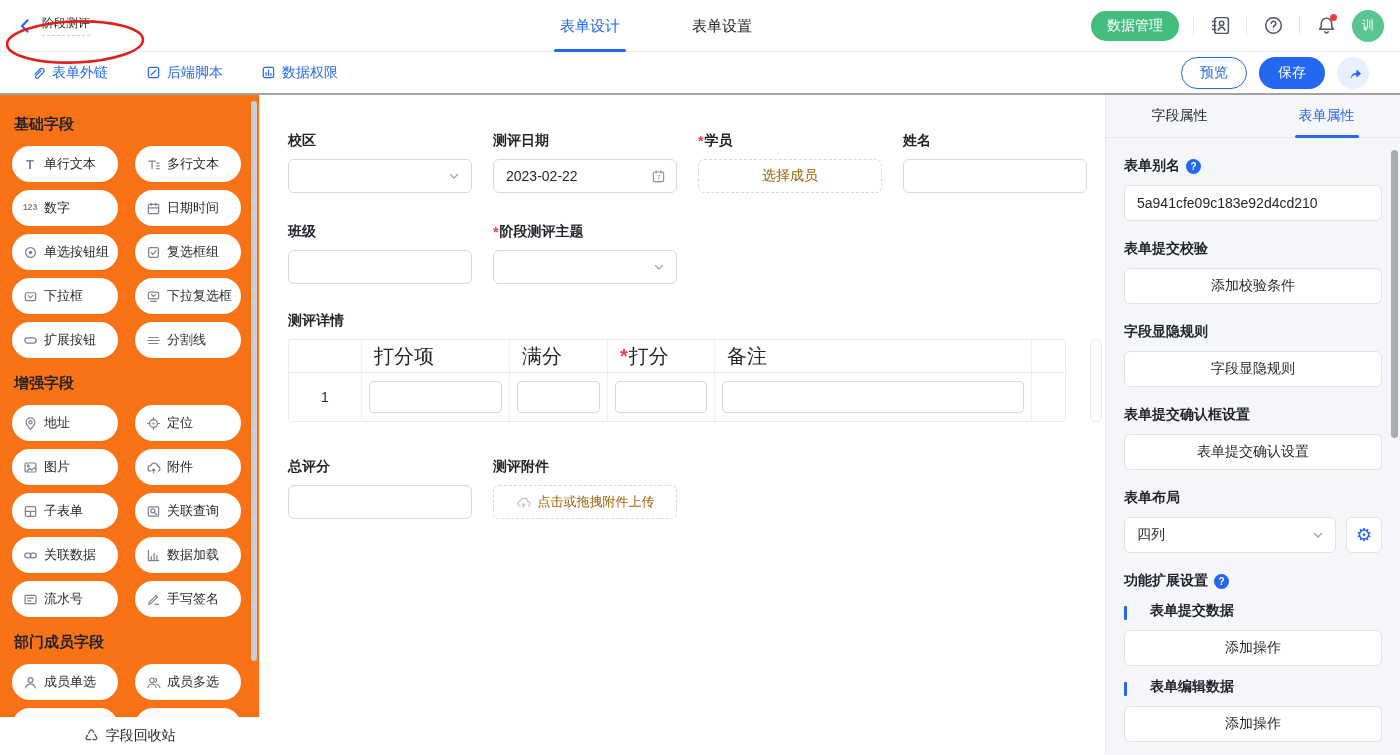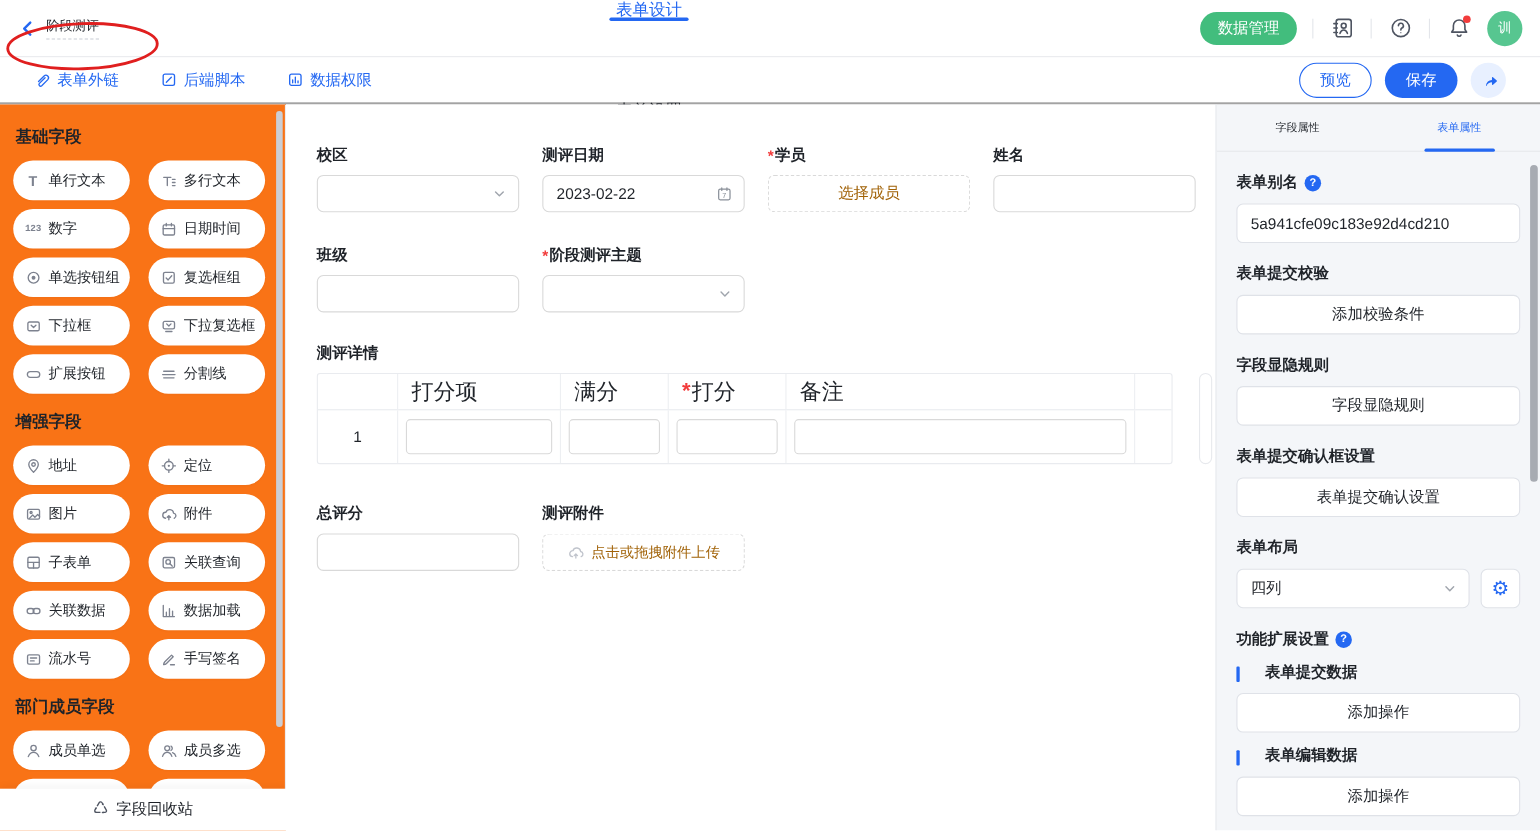--- a/index.html
+++ b/index.html
@@ -5,21 +5,21 @@
   * { margin:0; padding:0; box-sizing:border-box; }
   html,body { width:1400px; height:755px; overflow:hidden; }
   body { font-family:"Liberation Sans","DejaVu Sans",sans-serif; font-size:14px; color:#1f2329; background:#fff; }
 
   
   .header { height:52px; display:flex; align-items:center; border-bottom:1px solid #e9eaee; position:relative; background:#fff; }
   .hdr-left { display:flex; align-items:center; gap:8px; padding-left:16px; position:relative; width:360px; }
   .back-btn { display:flex; align-items:center; cursor:pointer; }
   .doc-title { font-size:12px; font-weight:500; border-bottom:1px dashed #c8ccd4; padding-bottom:3px; cursor:pointer; }
   .annot { position:absolute; left:2px; top:3px; pointer-events:none; }
-  .hdr-tabs { position:absolute; left:560px; top:0; height:52px; display:flex; gap:72px; align-items:center;flex-direction:column; }
+  .hdr-tabs { position:absolute; left:560px; top:0; height:52px; display:flex; gap:72px; align-items:center; }
   .htab { font-size:15px; color:#1f2329; height:52px; display:flex; align-items:center; position:relative; cursor:pointer; }
   .htab.active { color:#2468f2; }
   .htab.active::after { content:""; position:absolute; left:-6px; right:-6px; bottom:0; height:3px; background:#2468f2; border-radius:2px; }
   .hdr-right { margin-left:auto; display:flex; align-items:center; gap:14px; padding-right:16px; }
   .btn-green { background:#42bd7d; color:#fff; border:none; height:30px; padding:0 16px; border-radius:16px; font-size:14px; cursor:pointer; }
   .vdiv { width:1px; height:18px; background:#e3e5ea; }
   .hicon { width:24px; height:24px; display:flex; align-items:center; justify-content:center; position:relative; cursor:pointer; }
   .bell-dot { position:absolute; top:0px; right:1px; width:7px; height:7px; background:#f23c3c; border-radius:50%; }
   .avatar { width:32px; height:32px; border-radius:50%; background:#57c690; color:#fff; font-size:12px; display:flex; align-items:center; justify-content:center; cursor:pointer; }
 
@@ -67,21 +67,21 @@
   .dth.nbr, .dtd.nbr { border-right:none; }
   .dtd { height:48px; display:flex; align-items:center; padding:0 7px; border-right:1px solid #edeff2; }
   .dtd.idx { justify-content:center; padding:0; }
   .cell-input { width:100%; height:32px; border:1px solid #d9d9d9; border-radius:4px; background:#fff; }
   .sliver { position:absolute; left:802px; top:0; height:100%; width:12px; border:1px solid #e7e9ed; border-radius:6px; background:#fff; }
   .upload-box { gap:7px; font-size:13px; }
 
   
   .rpanel { width:295px; background:#f4f6f9; border-left:1px solid #e8eaed; position:relative; padding:0 18px; overflow:hidden; }
   .ptabs { height:43px; display:flex; margin:0 -18px; border-bottom:1px solid #e6e8ec; }
-  .ptab { flex:1; display:flex; align-items:center; justify-content:center; font-size:10px; position:relative; cursor:pointer; color:#1f2329; }
+  .ptab { flex:1; display:flex; align-items:center; justify-content:center; font-size:14px; position:relative; cursor:pointer; color:#1f2329; }
   .ptab.active { color:#2468f2; }
   .ptab.active::after { content:""; position:absolute; left:50%; transform:translateX(-50%); bottom:-1px; width:64px; height:3px; background:#2468f2; border-radius:2px; }
   .psec { margin-top:19px; }
   .plabel2 { font-weight:700; font-size:14px; display:flex; align-items:center; gap:6px; }
   .help-dot { width:15px; height:15px; border-radius:50%; background:#2468f2; color:#fff; font-size:10px; font-weight:700; display:flex; align-items:center; justify-content:center; cursor:pointer; }
   .pinput { margin-top:10px; height:36px; background:#fff; border:1px solid #dfe2e8; border-radius:6px; display:flex; align-items:center; padding:0 12px; font-size:14px; cursor:text; }
   .pbtn { margin-top:10px; height:36px; width:100%; background:#fff; border:1px solid #dfe2e8; border-radius:6px; font-size:14px; color:#1f2329; cursor:pointer; }
   .layout-row { margin-top:10px; display:flex; gap:10px; }
   .pselect { flex:1; height:36px; background:#fff; border:1px solid #dfe2e8; border-radius:6px; display:flex; align-items:center; justify-content:space-between; padding:0 10px 0 12px; cursor:pointer; }
   .gear-btn { width:36px; height:36px; background:#fff; border:1px solid #dfe2e8; border-radius:6px; display:flex; align-items:center; justify-content:center; cursor:pointer; }

